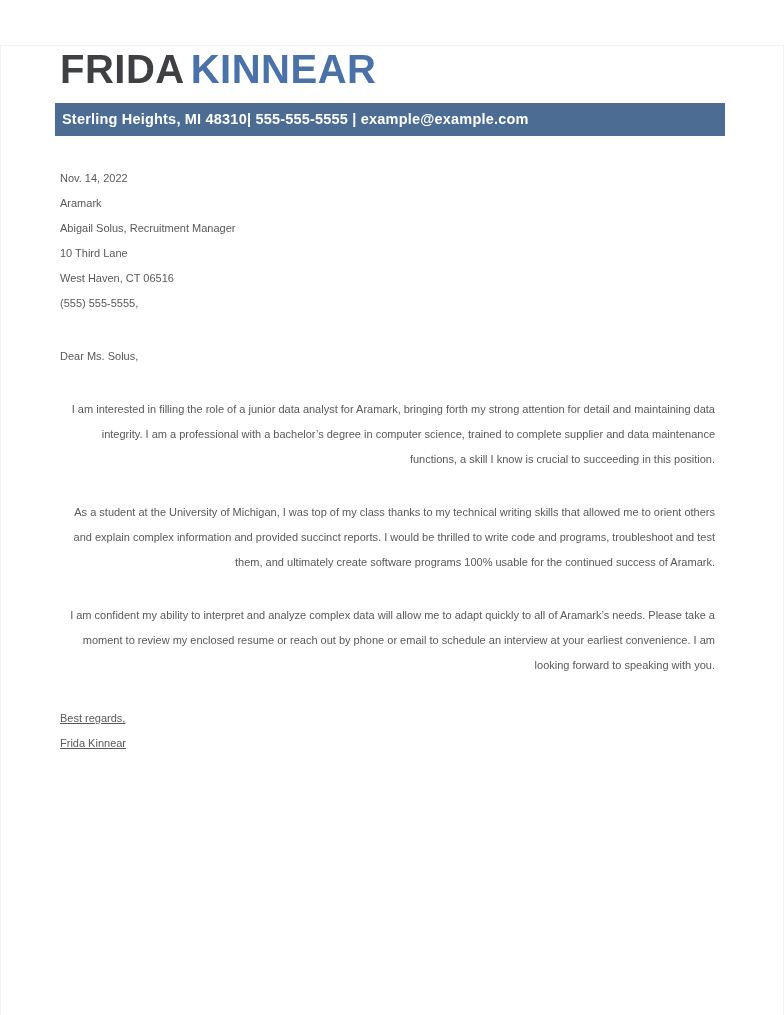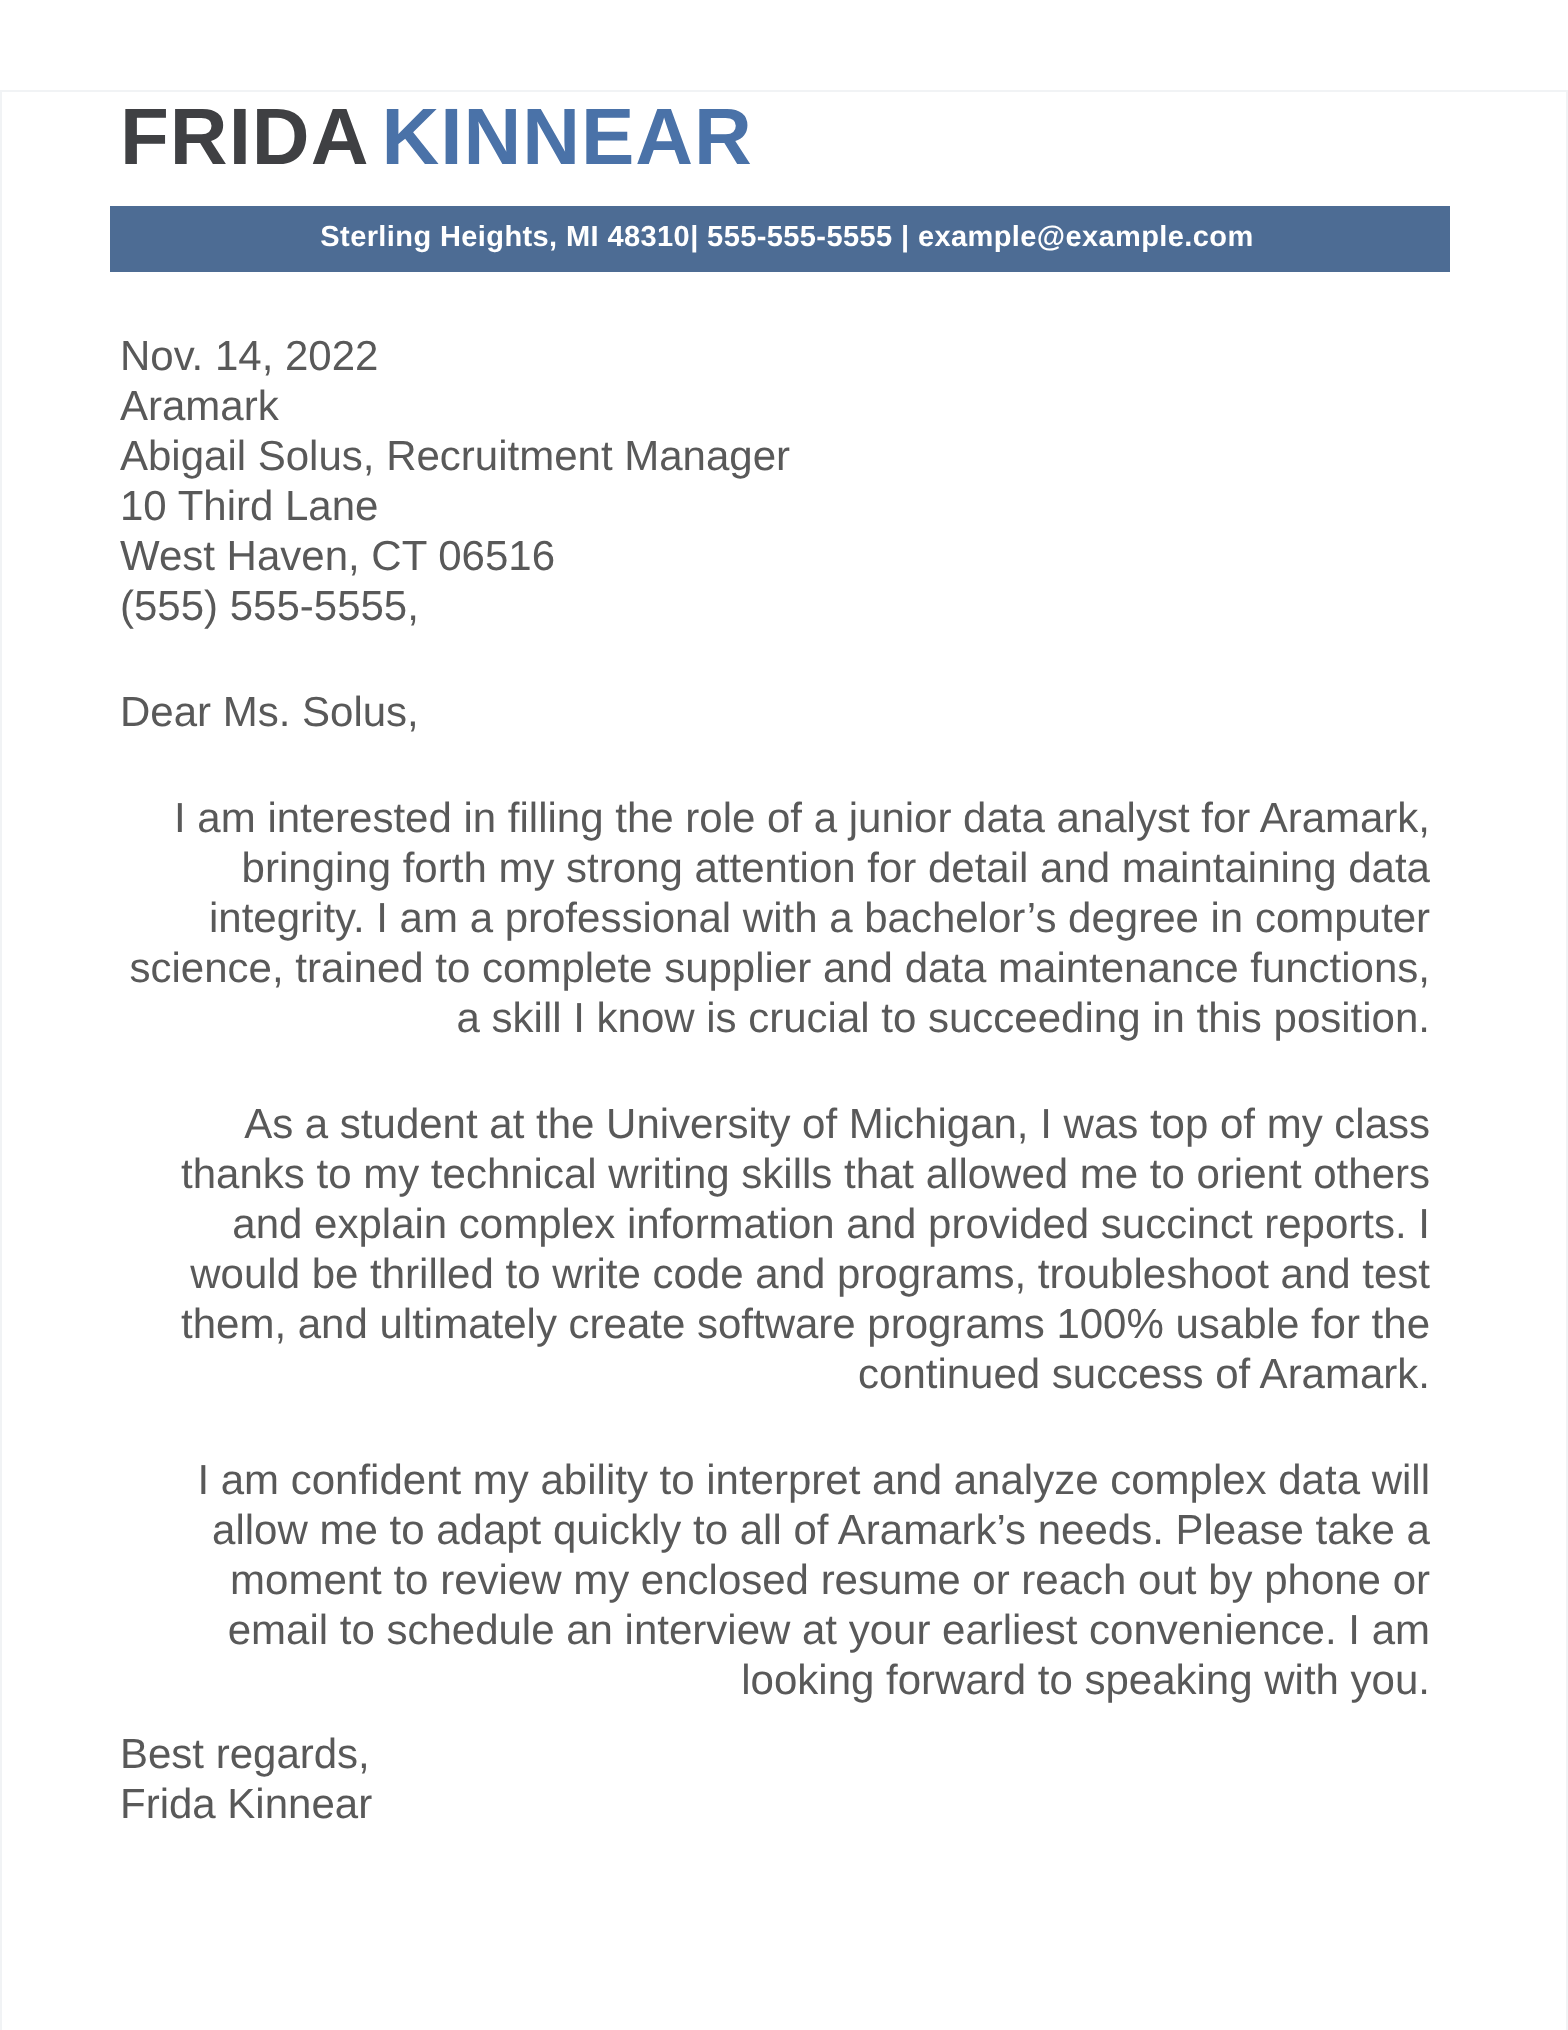--- a/index.html
+++ b/index.html
@@ -39,33 +39,32 @@
     height: 33px;
     line-height: 33px;
     background: var(--bar-bg);
     color: var(--bar-text);
     font-size: 14.5px;
     font-weight: bold;
     letter-spacing: 0.2px;
     padding-left: 7px;
     white-space: nowrap;
     overflow: hidden;
-    text-align: center;
   }
   .letter-body {
     margin: 30px 0 0 60px;
     width: 655px;
     color: var(--body-text);
-    font-size: 21px;
+    font-size: 11px;
     line-height: 25px;
   }
   .address-block div { white-space: nowrap; }
   .greeting { margin-top: 28px; }
   .para { margin-top: 28px; text-align: right; }
-  .signoff-block { margin-top: 12px; }
+  .signoff-block { margin-top: 28px; text-decoration: underline; }
 </style>
 </head>
 <body>
 
 <div class="page">
 
   <header>
     <h1 class="name-heading"><span class="first">FRIDA</span><span class="last">KINNEAR</span></h1>
 
     <div class="contact-bar">

